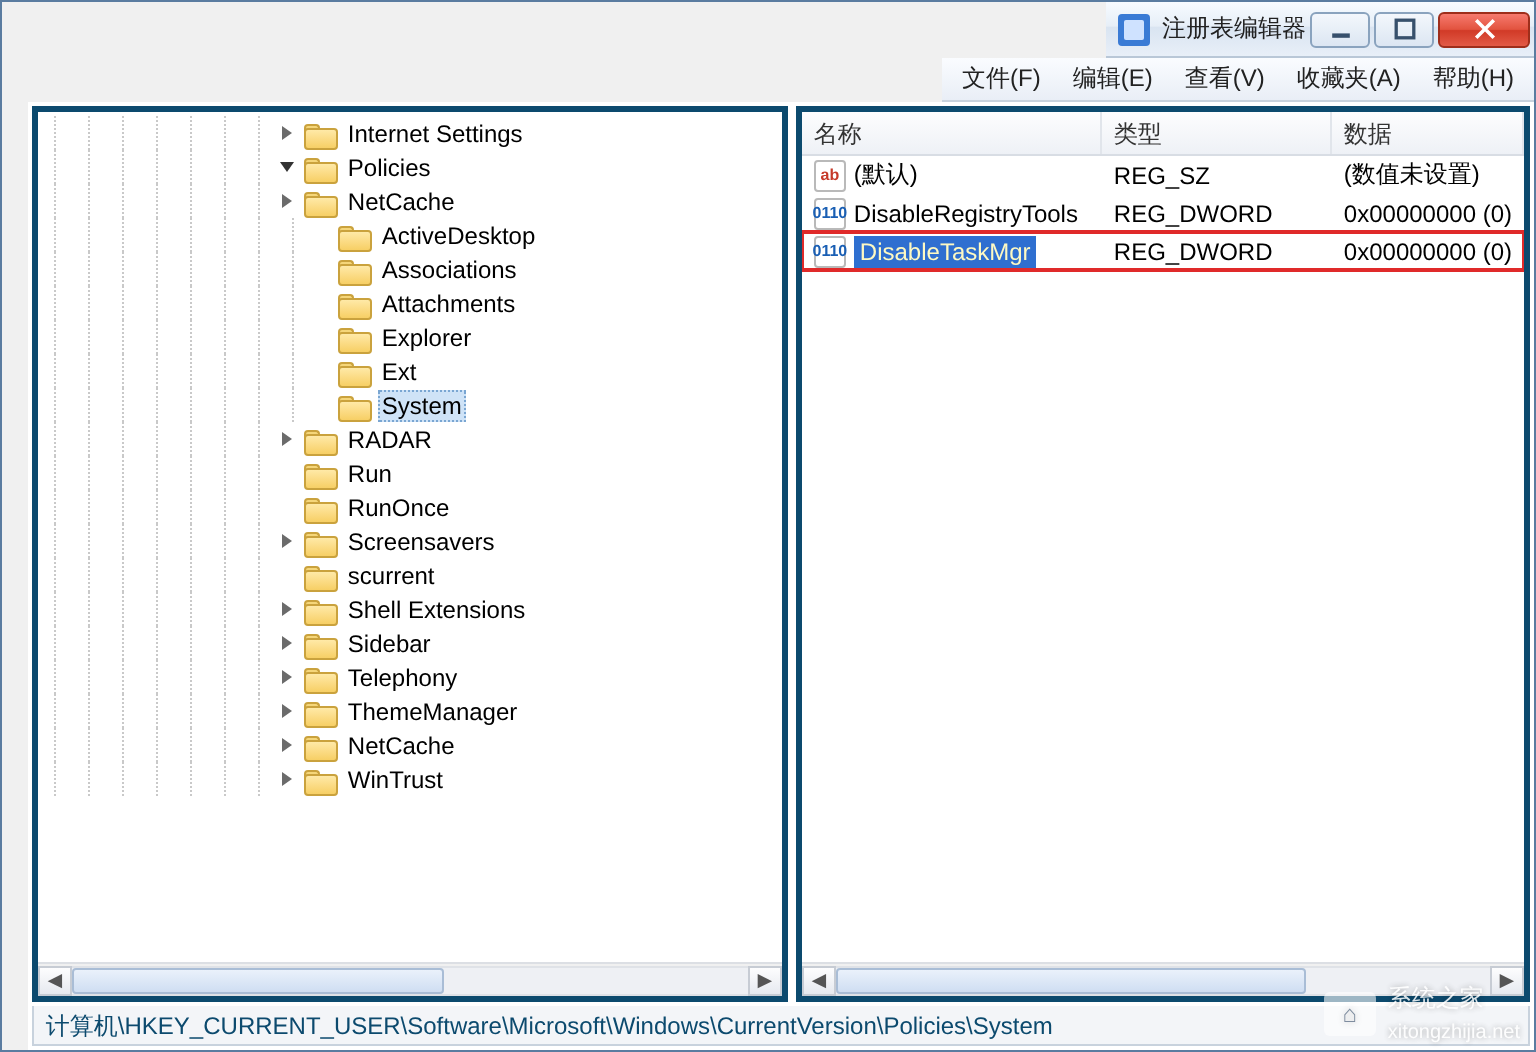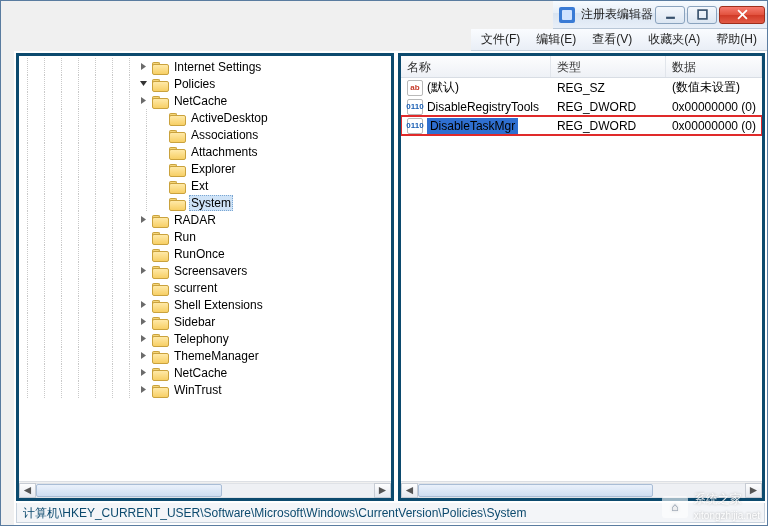--- a/index.html
+++ b/index.html
@@ -47,21 +47,21 @@
 
 .list-body { flex: 1; overflow: auto; }
 .row { display: flex; align-items: center; height: 19px; }
 .cell { padding: 1px 6px; overflow: hidden; text-overflow: ellipsis; white-space: nowrap; }
 .cell.name { width: 150px; display: flex; align-items: center; gap: 4px; }
 .cell.type { width: 115px; }
 .cell.data { flex: 1; }
 .val-icon { width: 16px; height: 16px; display: inline-flex; align-items: center; justify-content: center; border: 1px solid #b9b9b9; border-radius: 2px; background: #fff; font-size: 8px; font-weight: bold; }
 .val-icon.str { color: #c63a2a; }
 .val-icon.bin { color: #1a5fb4; }
-.row.sel .cell.name .lbl { background: #2f6fd0; color: #000000; padding: 1px 3px; }
+.row.sel .cell.name .lbl { background: #2f6fd0; color: #fef9c3; padding: 1px 3px; }
 .row.hl { outline: 2px solid #e02a2a; outline-offset: -1px; }
 
 .hscroll { height: 17px; background: #f0f0f0; border-top: 1px solid #dcdfe4; display: flex; align-items: center; }
 .hscroll .arrow { width: 17px; height: 15px; background: linear-gradient(to bottom,#fdfdfe,#e6e9ef); border: 1px solid #c7ccd4; display: flex; align-items: center; justify-content: center; color: #555; }
 .hscroll .track { flex: 1; height: 15px; background: #eef0f4; border-top: 1px solid #dfe2e7; border-bottom: 1px solid #dfe2e7; position: relative; }
 .hscroll .thumb { position: absolute; left: 0; top: 0; bottom: 0; width: 55%; background: linear-gradient(to bottom,#eaf1fb,#cfdef2); border: 1px solid #a9bdd6; border-radius: 2px; }
 
 .statusbar { height: 20px; border-top: 1px solid #c8d2dd; background: #f3f5f8; padding: 2px 6px; color: #0c4a6e; white-space: nowrap; overflow: hidden; margin: 0 2px 2px 2px; border: 1px solid #c8d2dd; border-top: none; }
 
 .watermark { position: absolute; right: 8px; bottom: 4px; color: #fff; opacity: .85; font-size: 13px; display: flex; align-items: center; gap: 6px; text-shadow: 0 0 3px rgba(0,0,0,.4); pointer-events: none; }

